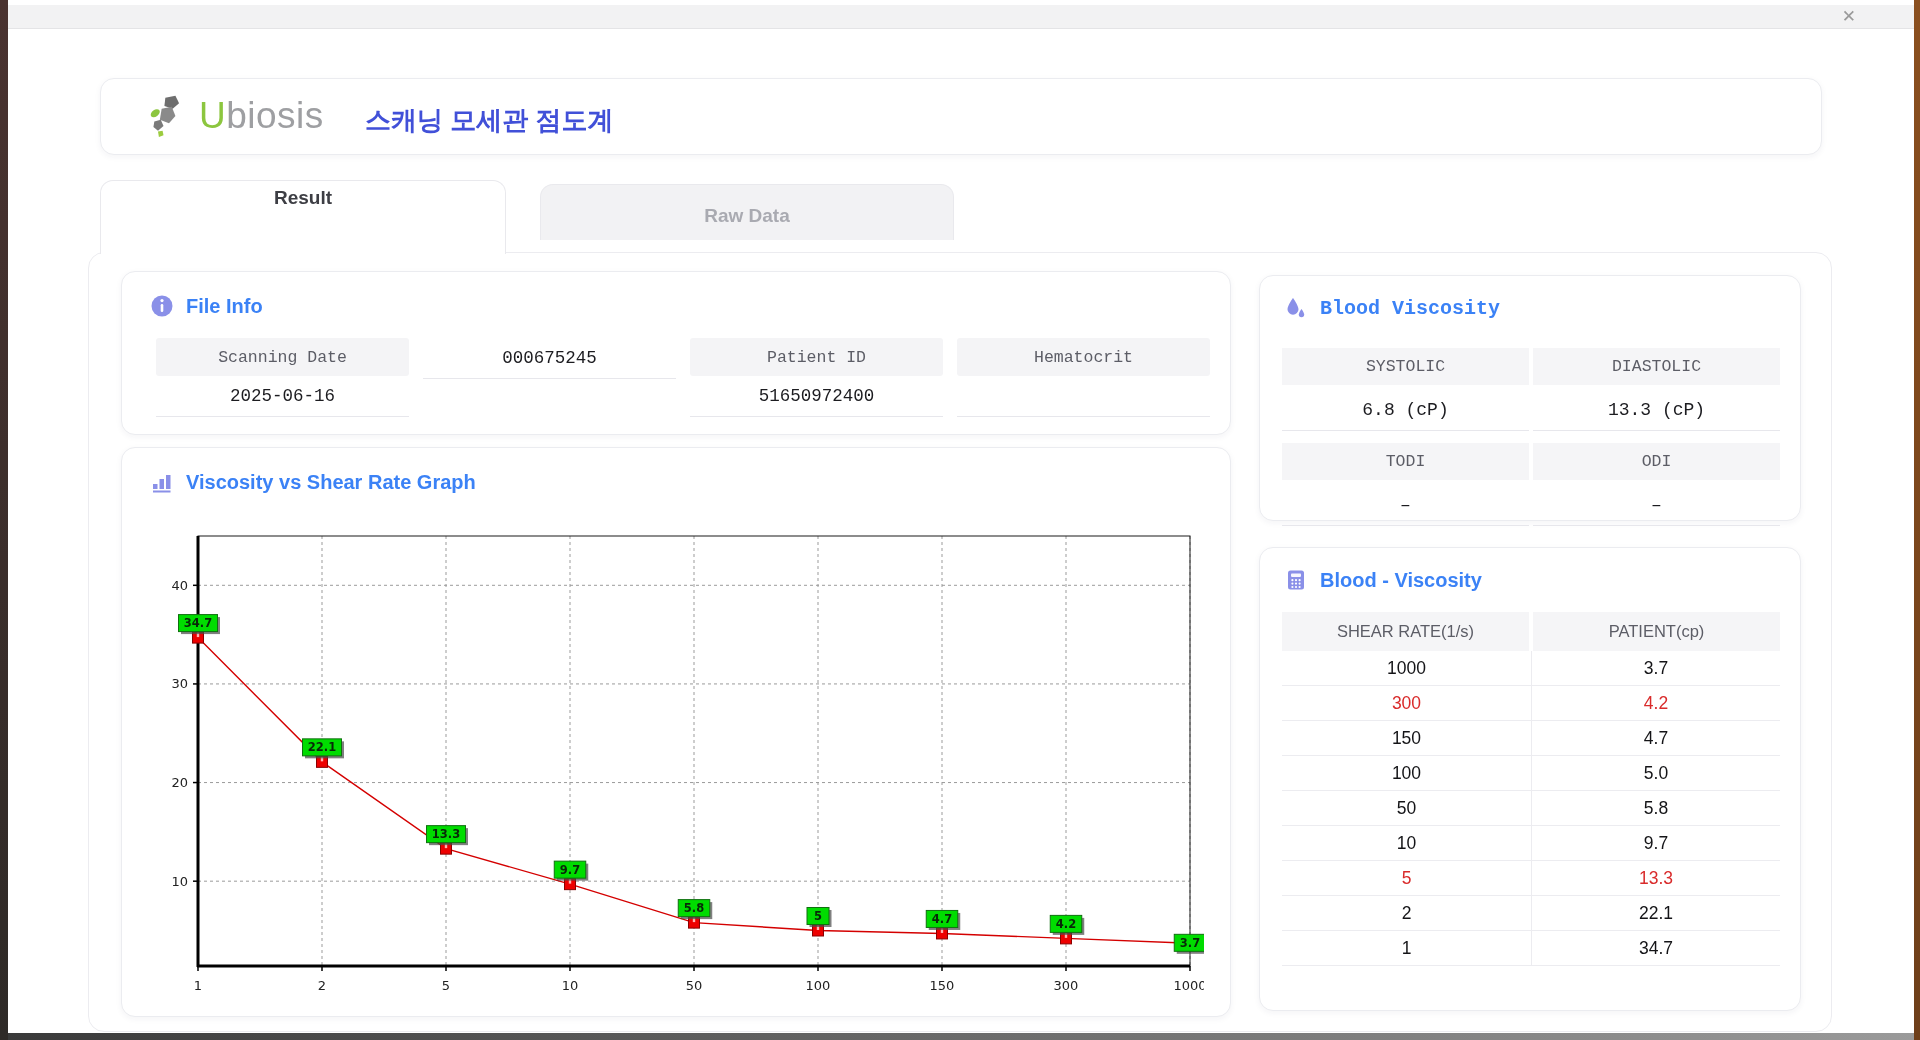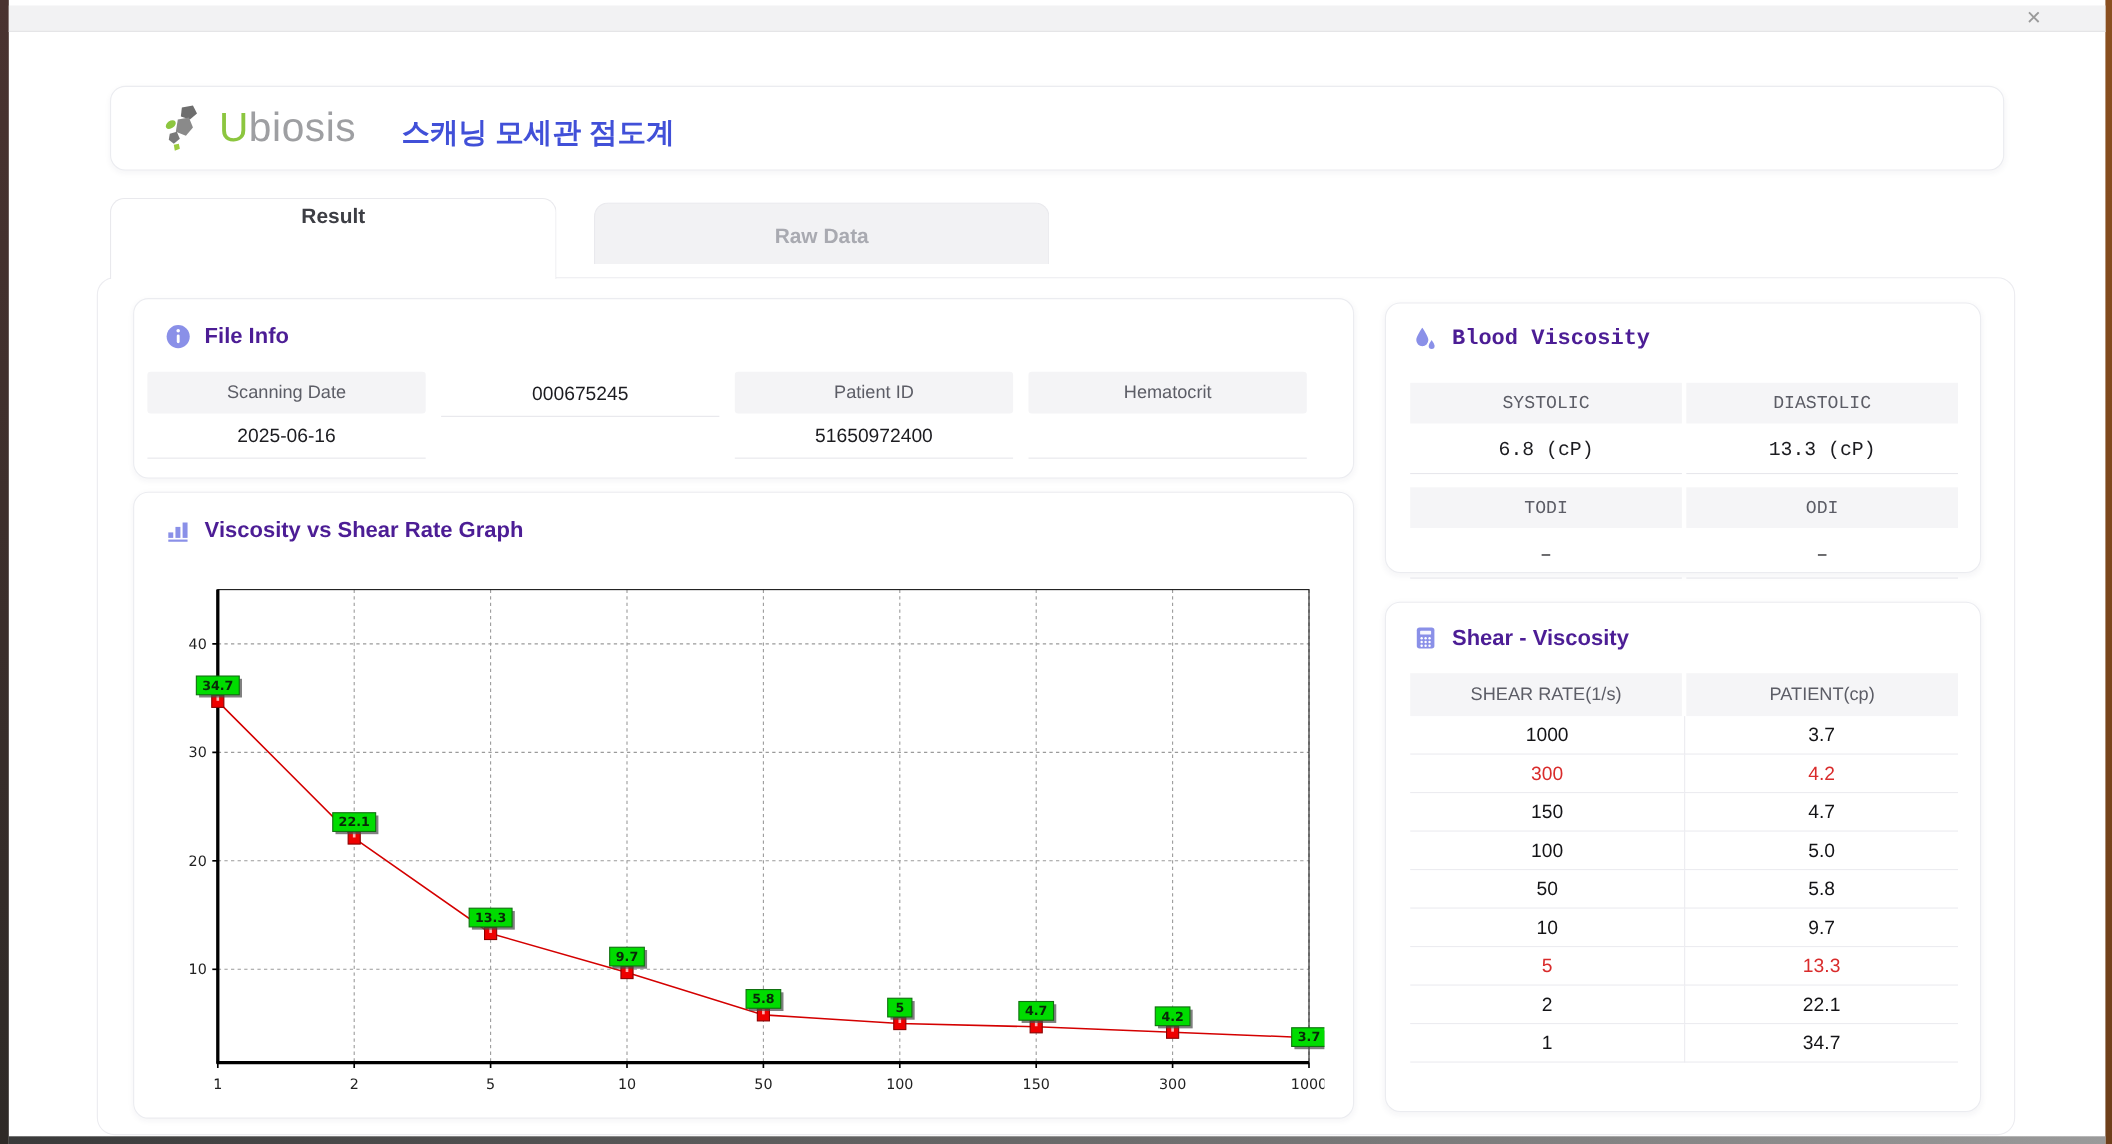--- a/index.html
+++ b/index.html
@@ -25,32 +25,32 @@
   
   .tab { text-align:center; font-size:19px; font-weight:700; border:1px solid #e9e9ed; border-bottom:none;
          border-radius:13px 13px 0 0; cursor:pointer; }
   .tab-result { left:100px; top:180px; width:406px; height:74px; background:#fff; color:#3d3e44; padding-top:6px; z-index:3; }
   .tab-raw { left:540px; top:184px; width:414px; height:56px; background:#f2f2f4; color:#a9aab1; padding-top:20px; z-index:0; }
 
   
   .content-panel { left:88px; top:252px; width:1744px; height:780px; background:#fff;
                    border:1px solid #ececf0; border-radius:16px; z-index:1; }
 
-  .section-title { display:flex; align-items:center; gap:12px; font-size:20px; font-weight:700; color:#4c1d95; }
+  .section-title { display:flex; align-items:center; gap:12px; font-size:20px; font-weight:700; color:#3b82f6; }
   .sec-icon { width:24px; height:24px; flex:0 0 auto; }
 
   .file-card  { left:32px;  top:18px;  width:1110px; height:164px; }
   .graph-card { left:32px;  top:194px; width:1110px; height:570px; }
   .blood-card { left:1170px; top:22px; width:542px;  height:246px;font-family:Liberation Mono, monospace; }
   .shear-card { left:1170px; top:294px; width:542px; height:464px; }
   .card-inner-title { position:absolute; left:28px; top:22px; }
 
   
-  .fi-grid { position:absolute; left:12px; top:66px; width:1054px; display:grid;
-             grid-template-columns:repeat(4,1fr); gap:14px; }
+  .fi-grid { position:absolute; left:34px; top:66px; width:1054px; display:grid;
+             grid-template-columns:repeat(4,1fr); gap:14px;font-family:Liberation Mono, monospace; }
   .fi-head { height:38px; background:#f4f4f6; border-radius:3px; color:#5c5d66; font-size:16.5px;
              display:flex; align-items:center; justify-content:center; }
   .fi-val  { height:41px; border-bottom:1px solid #e7e7ec; color:#1c1c20; font-size:17.5px;
              display:flex; align-items:center; justify-content:center; }
 
   
   .bv-grid { position:absolute; left:22px; top:64px; width:498px; display:grid;
              grid-template-columns:1fr 1fr; gap:4px 4px; }
   .bv-head { height:37px; background:#f5f5f7; color:#5c5d66; font-size:16.5px;
              display:flex; align-items:center; justify-content:center; margin-top:8px; }
@@ -257,21 +257,21 @@
         <circle cx="8.4" cy="12.2" r="1.1" fill="#fff"></circle>
           <circle cx="12" cy="12.2" r="1.1" fill="#fff"></circle>
           <circle cx="15.6" cy="12.2" r="1.1" fill="#fff"></circle>
         <circle cx="8.4" cy="15.6" r="1.1" fill="#fff"></circle>
           <circle cx="12" cy="15.6" r="1.1" fill="#fff"></circle>
           <circle cx="15.6" cy="15.6" r="1.1" fill="#fff"></circle>
         <circle cx="8.4" cy="19" r="1.1" fill="#fff"></circle>
           <circle cx="12" cy="19" r="1.1" fill="#fff"></circle>
           <circle cx="15.6" cy="19" r="1.1" fill="#fff"></circle>
       </svg>
-      <span>Shear - Viscosity</span>
+      <span>Blood - Viscosity</span>
     </div>
     <div class="sh-table">
       <div class="sh-headrow">
         <div class="sh-head">SHEAR RATE(1/s)</div>
         <div class="sh-head">PATIENT(cp)</div>
       </div>
       <div id="sh-rows">
           <div class="sh-row">
             <div class="sh-cell c1">1000</div>
             <div class="sh-cell c2">3.7</div>

